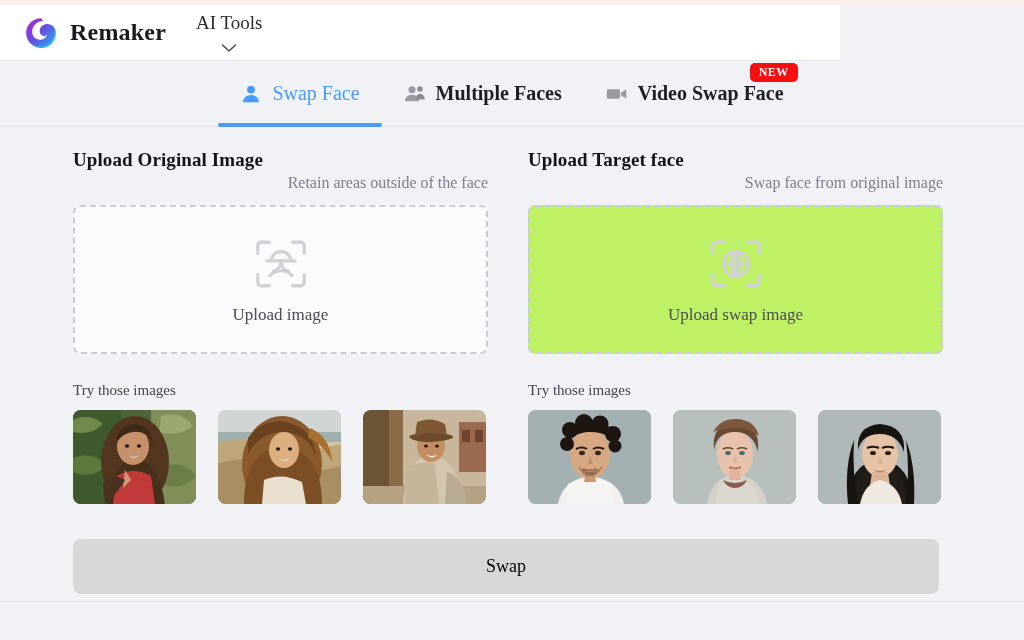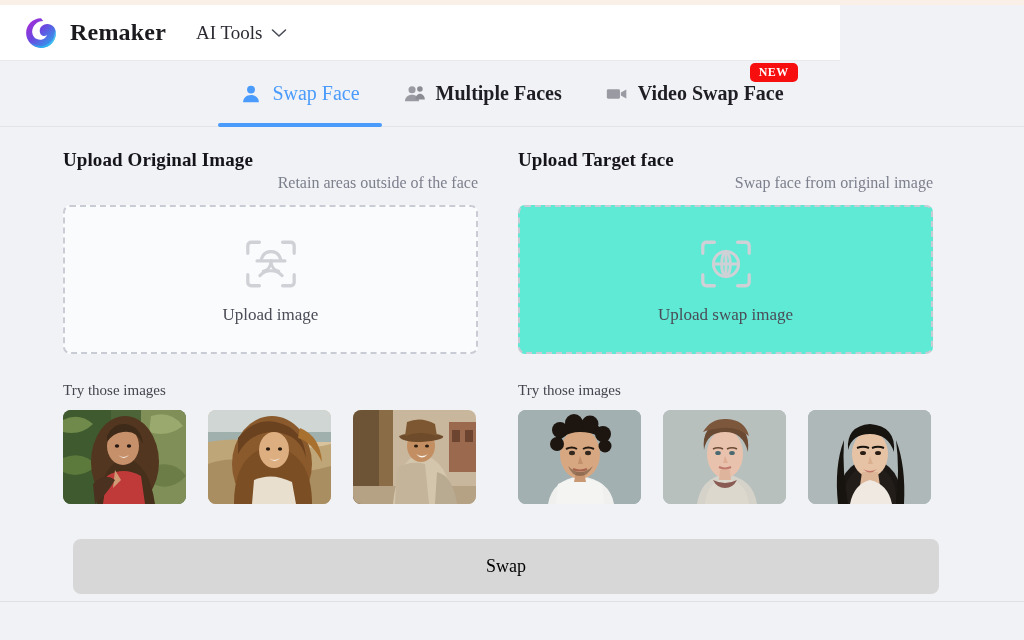--- a/index.html
+++ b/index.html
@@ -56,20 +56,21 @@
     color: #1b1b1f;
     letter-spacing: 0.2px;
   }
 
   .nav-dropdown {
     display: flex;
     align-items: center;
     gap: 9px;
     margin-left: 30px;
     cursor: pointer;
+    flex-direction: column;
   }
 
   .nav-dropdown-label {
     font-size: 19px;
     color: #2b2b33;
   }
 
   .chevron {
     width: 16px;
     height: 10px;
@@ -151,21 +152,21 @@
     top: 127px; left: 0;
     width: 1024px;
     height: 475px;
     background: #f1f2f6;
     border-bottom: 1px solid #dfe0e5;
   }
 
   .panels {
     position: absolute;
     top: 22px;
-    left: 63px;
+    left: 73px;
     right: 73px;
     display: flex;
     gap: 40px;
   }
 
   .panel { width: 415px; }
 
   .panel-title {
     font-size: 19px;
     font-weight: bold;
@@ -187,21 +188,21 @@
     border: 2px dashed #c9ccd4;
     border-radius: 7px;
     background: #fafbfc;
     display: flex;
     flex-direction: column;
     align-items: center;
     justify-content: center;
     cursor: pointer;
   }
 
-  .dropzone.right { background: #5eead4; }
+  .dropzone.right { background: #bef264; }
 
   .dz-icon {
     width: 58px;
     height: 58px;
     display: block;
   }
 
   .dz-text {
     margin-top: 12px;
     font-size: 17px;

